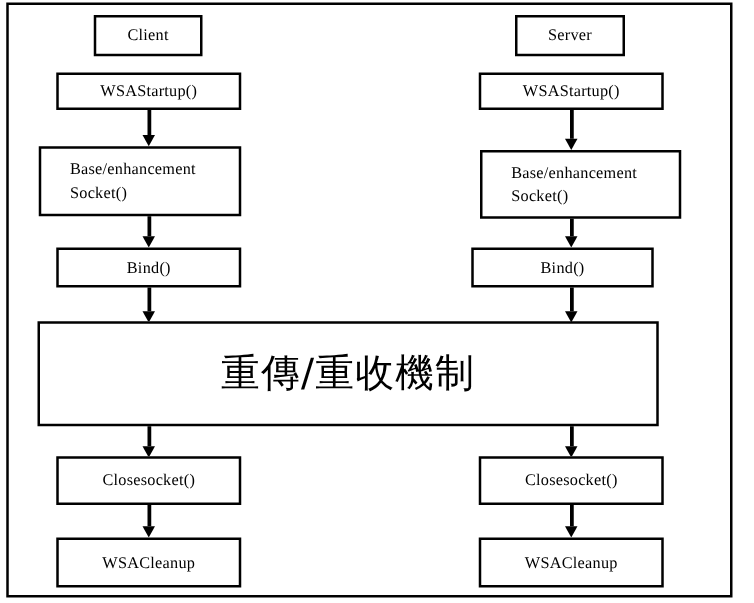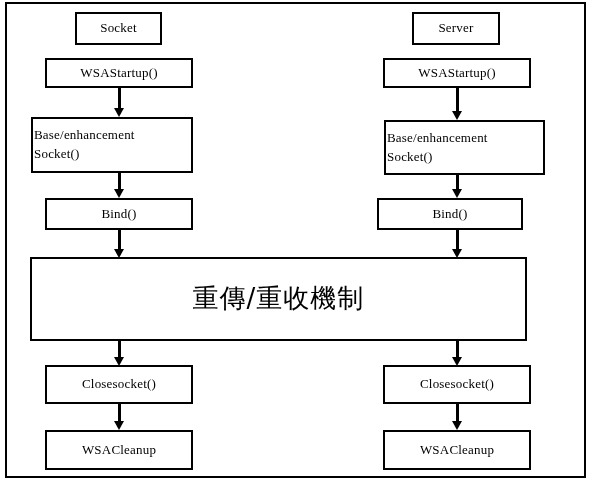--- a/index.html
+++ b/index.html
@@ -32,29 +32,29 @@
     display: flex;
     align-items: center;
     justify-content: center;
     font-size: 13px;
     color: #000000;
     line-height: 1.45;
     letter-spacing: 0.2px;
   }
   .node.align-left {
     justify-content: flex-start;
-    padding-left: 1px;
+    padding-left: 23px;
     text-align: left;
   }
   .node .label {
     display: block;
     white-space: pre-line;
   }
   .node.wide-node {
-    font-size: 26px;
+    font-size: 31px;
     font-family: "DejaVu Sans", "Liberation Sans", sans-serif;
     letter-spacing: 1px;
   }
   .arrow {
     position: absolute;
     width: 0;
   }
   .arrow .shaft {
     position: absolute;
     left: 0;
@@ -73,21 +73,21 @@
   }
 </style>
 </head>
 <body>
 
 <div id="canvas">
 
   <div id="outer-frame"></div>
 
   <div class="node" style="left:75px; top:12px; width:87px; height:33px;">
-    <span class="label">Socket</span>
+    <span class="label">Client</span>
   </div>
 
   <div class="node" style="left:45px; top:58px; width:148px; height:30px;">
     <span class="label">WSAStartup()</span>
   </div>
 
   <div class="arrow" style="left:118px; top:88px; height:29px;">
     <span class="shaft" style="height:20px;"></span>
     <span class="head" style="top:20px;"></span>
   </div>

